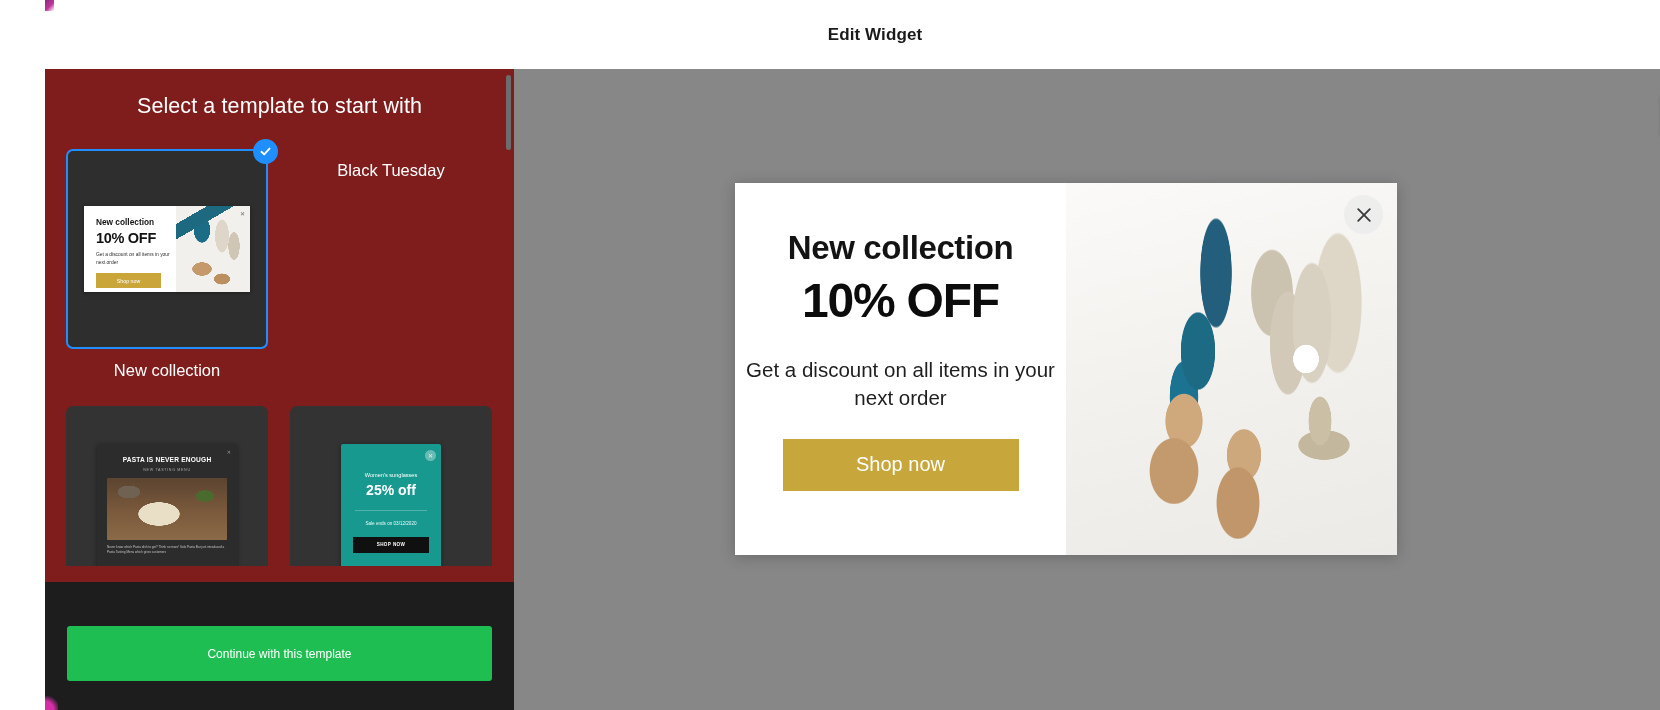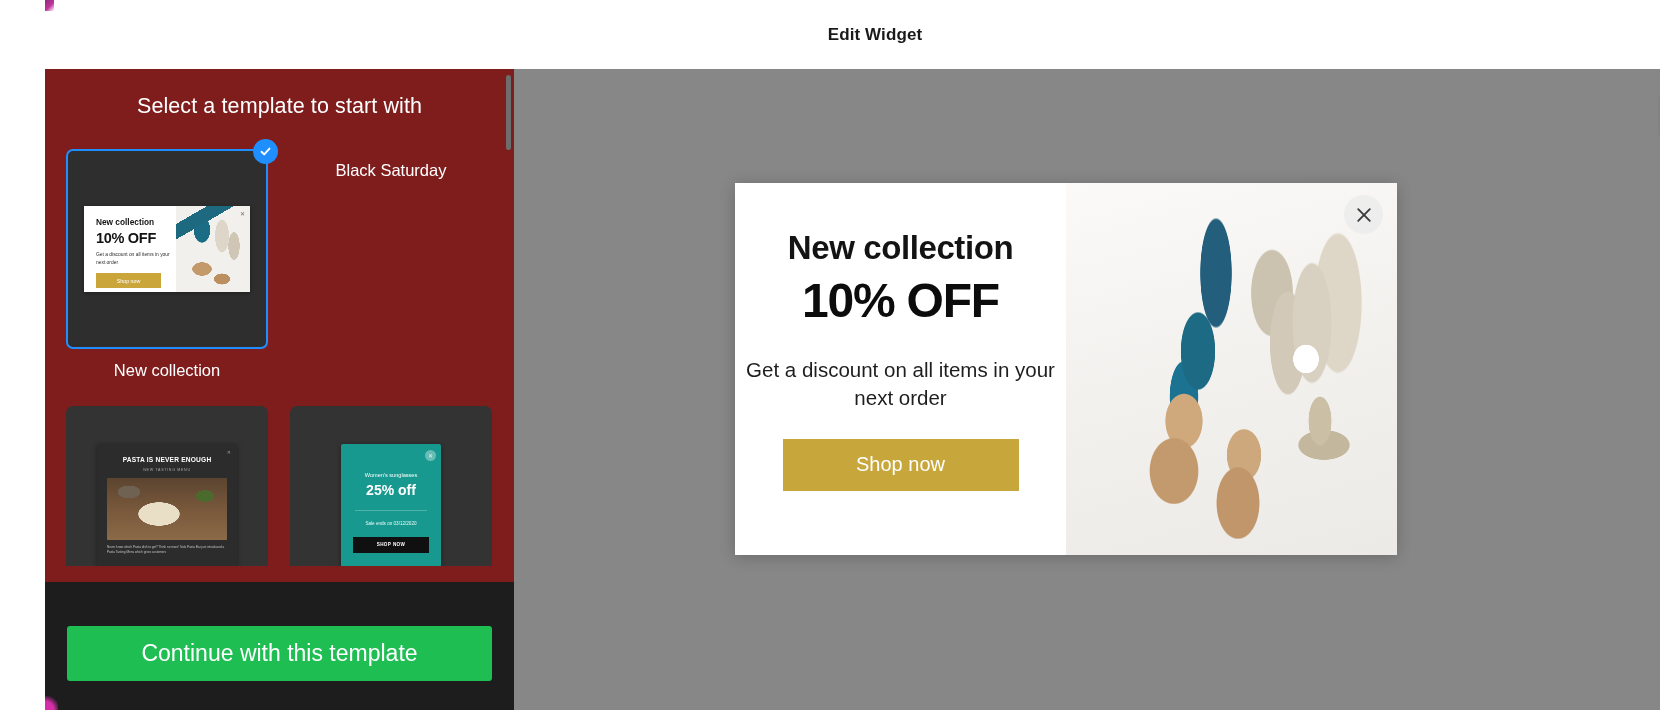--- a/index.html
+++ b/index.html
@@ -179,21 +179,21 @@
   }
 
   
   .sidebar-footer {
     position: absolute; left: 0; bottom: 0; width: 469px; height: 144px;
     background: #1d1d1d; display: flex; align-items: flex-start; justify-content: center;
     padding-top: 44px;
   }
   .cta-btn {
     width: 425px; height: 55px; background: #1ebe53; border: none; border-radius: 3px;
-    color: #ffffff; font-size: 23px; font-family: inherit; cursor: pointer;
+    color: #ffffff; font-size: 12px; font-family: inherit; cursor: pointer;
     display: flex; align-items: center; justify-content: center;
   }
 
   
   .canvas {
     position: absolute; left: 469px; top: 69px; width: 1191px; height: 641px;
     background: #878787;
   }
   .device-toggle {
     position: absolute; right: 8px; top: 23px; width: 36px; height: 46px;
@@ -287,21 +287,21 @@
                 <div class="tnc-right">
                   <span class="tnc-x">✕</span>
                 </div>
               </div>
             </div>
           </div>
           <div class="template-label">New collection</div>
         </div>
 
         <div class="template-cell">
-          <div class="template-label">Black Saturday</div>
+          <div class="template-label">Black Tuesday</div>
         </div>
 
         <div class="template-cell">
           <div class="template-card">
             <div class="template-thumb-wrap">
               <div class="thumb-pasta">
                 <span class="tp-x">✕</span>
                 <div class="tp-t1">PASTA IS NEVER ENOUGH</div>
                 <div class="tp-t2">NEW TASTING MENU</div>
                 <div class="tp-img"></div>

